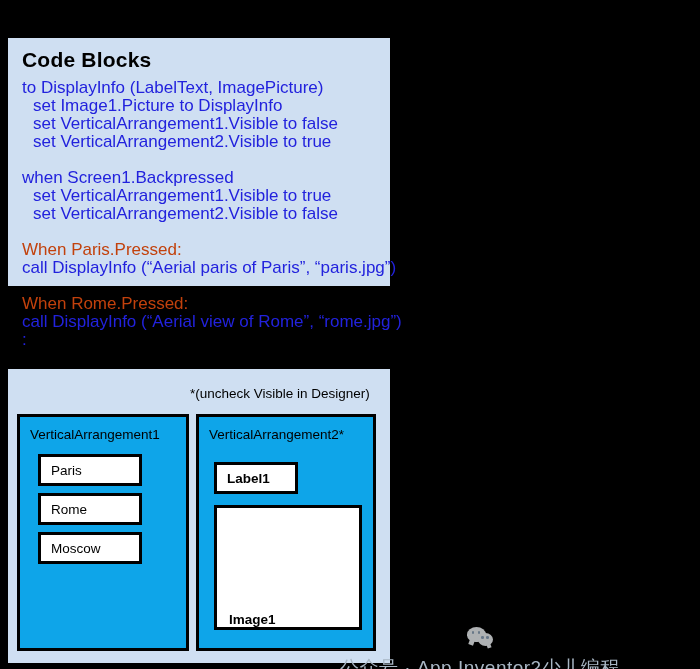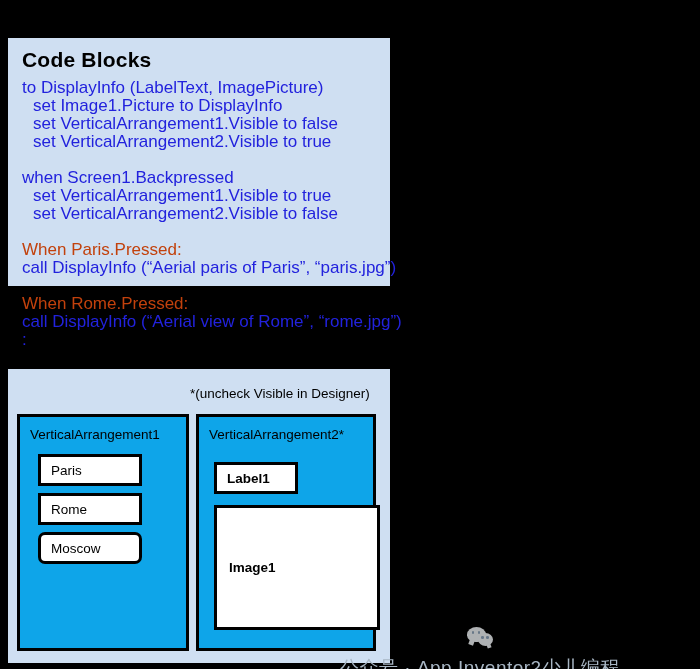--- a/index.html
+++ b/index.html
@@ -119,38 +119,38 @@
     white-space: nowrap;
   }
 
   .city-button {
     left: 18px;
     width: 104px;
     height: 32px;
   }
   #city-button-0 { top: 37px; }
   #city-button-1 { top: 76px; }
-  #city-button-2 { top: 115px; border-radius: 7px; }
+  #city-button-2 { top: 115px; }
   #city-button-3 { top: 154px; }
 
   #label1-box {
     left: 15px;
     top: 37px;
     width: 84px;
     height: 32px;
     margin-top: 8px;
   }
   #label1-box span { font-weight: bold; }
 
   #image1-box {
     left: 15px;
     top: 88px;
-    width: 166px;
+    width: 148px;
     height: 125px;
-    align-items: center;
+    align-items: flex-end;
   }
   #image1-box span {
     font-weight: bold;
     padding-left: 12px;
   }
 
   
   #watermark {
     position: absolute;
     left: 340px;

